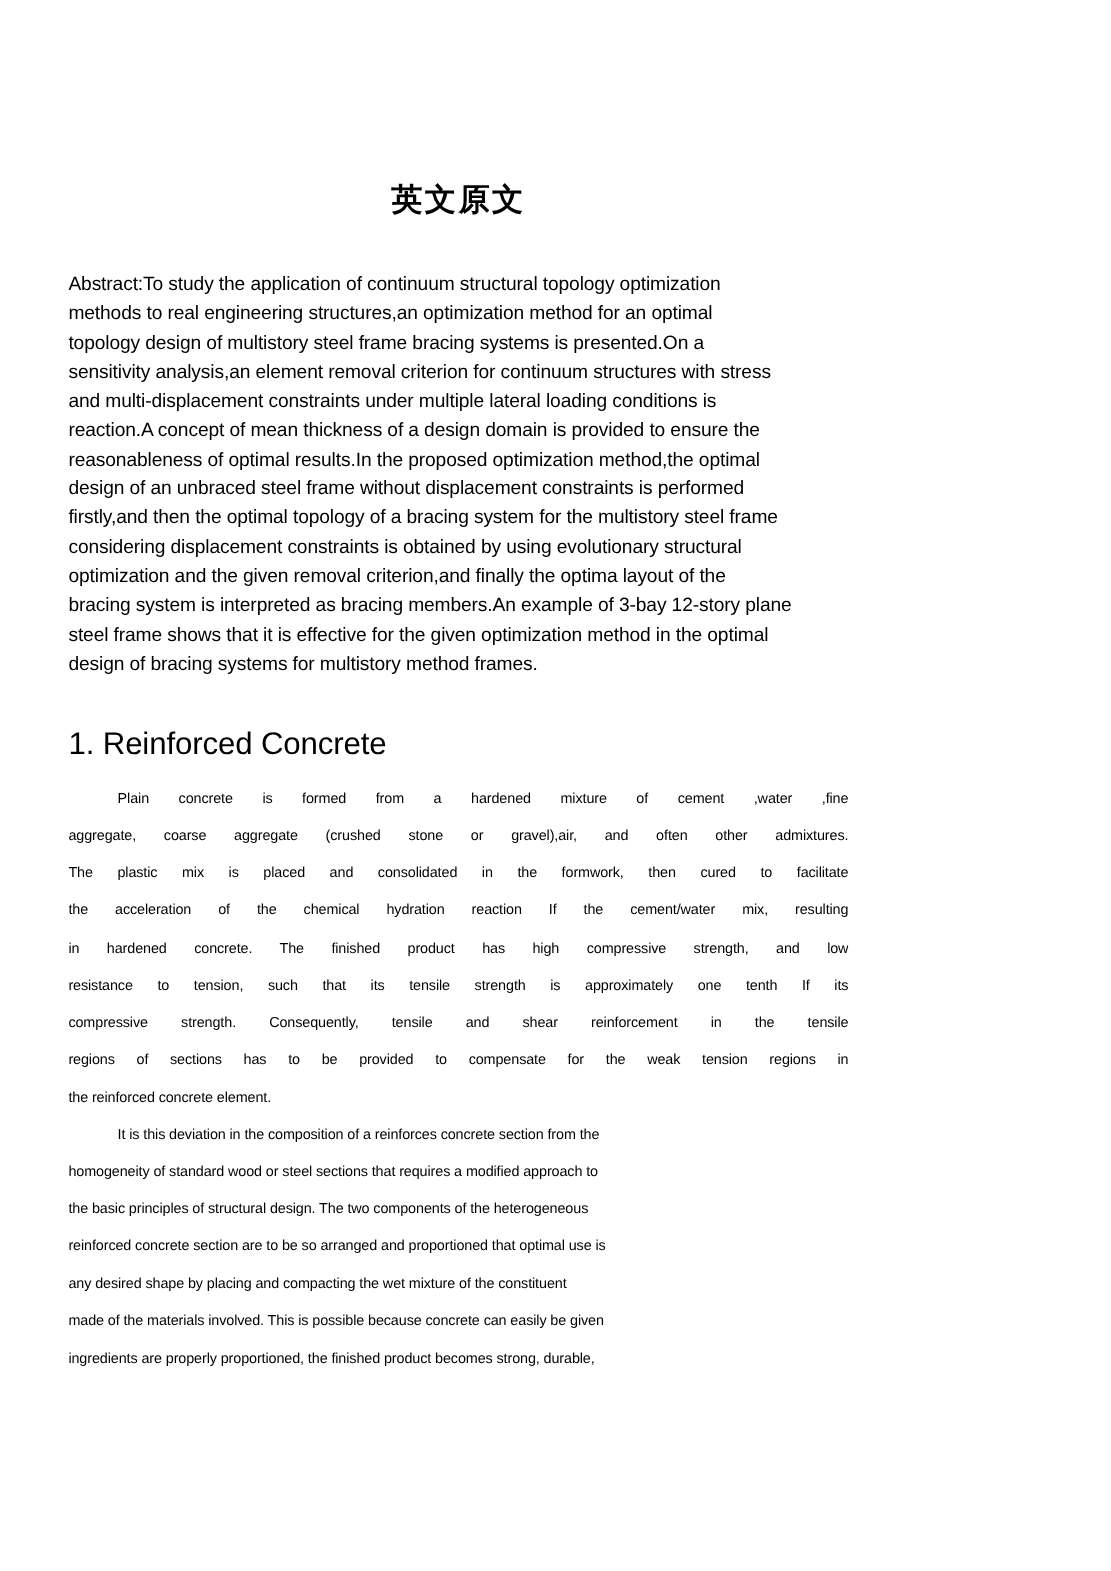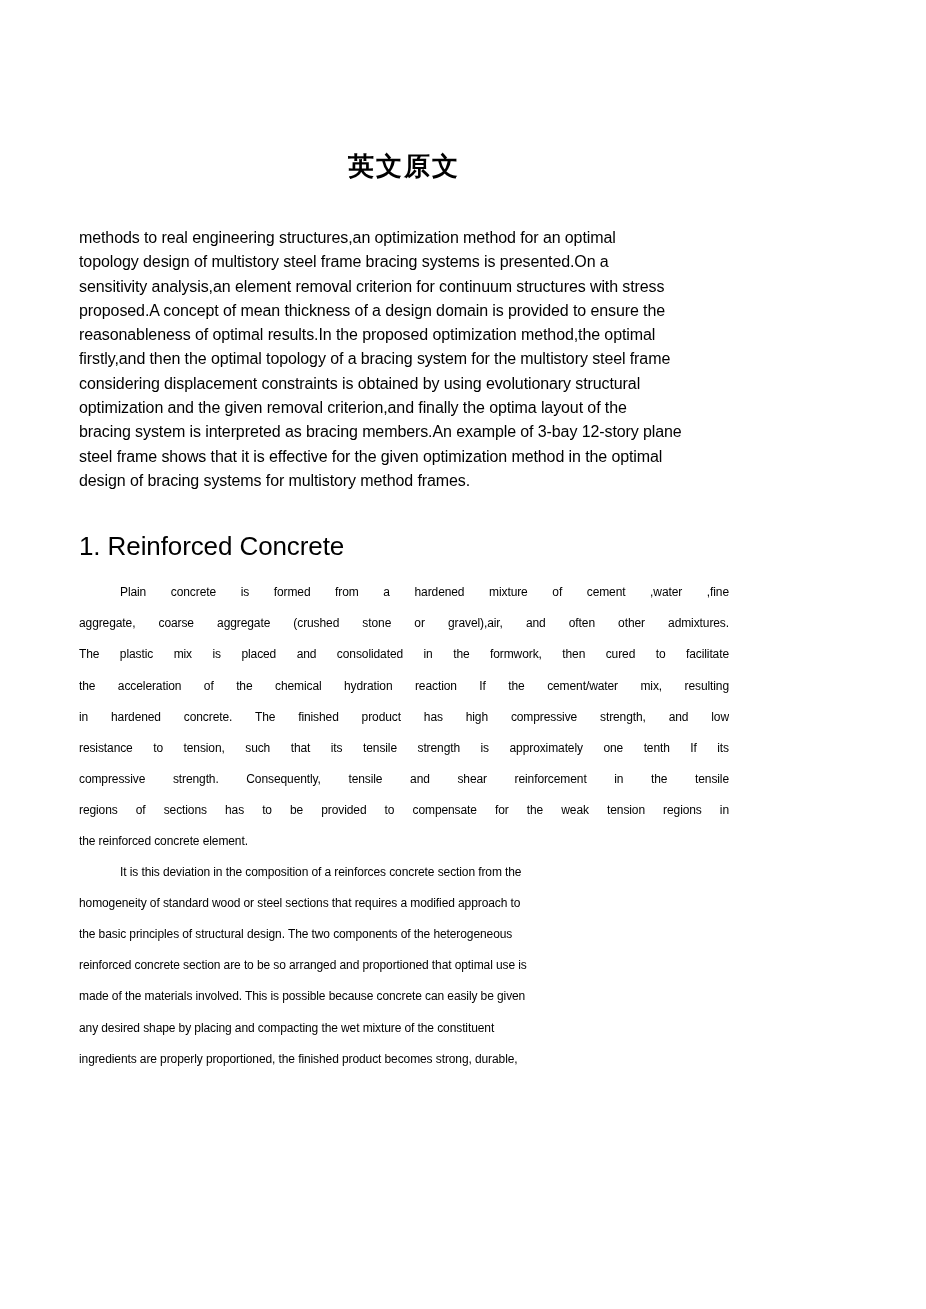--- a/index.html
+++ b/index.html
@@ -5,21 +5,21 @@
   html, body { margin: 0; padding: 0; }
   body {
     width: 926px;
     height: 1309px;
     background: #ffffff;
     color: #000000;
     font-family: "Liberation Sans", sans-serif;
     overflow: hidden;
   }
   .content {
-    margin-left: 79px;
+    margin-left: 57px;
     width: 650px;
   }
   .doc-title {
     margin: 150px 0 0 0;
     text-align: center;
     font-size: 26px;
     font-weight: bold;
     line-height: 32px;
     letter-spacing: 2px;
   }
@@ -57,25 +57,28 @@
   .ln.ind { padding-left: 41px; }
 </style>
 </head>
 <body>
 
 <div class="content">
 
   <h1 class="doc-title">英文原文</h1>
 
   <div class="abstract-block">
+      <div class="ln">Abstract:To study the application of continuum structural topology optimization</div>
       <div class="ln">methods to real engineering structures,an optimization method for an optimal</div>
       <div class="ln">topology design of multistory steel frame bracing systems is presented.On a</div>
       <div class="ln">sensitivity analysis,an element removal criterion for continuum structures with stress</div>
-      <div class="ln">proposed.A concept of mean thickness of a design domain is provided to ensure the</div>
+      <div class="ln">and multi-displacement constraints under multiple lateral loading conditions is</div>
+      <div class="ln">reaction.A concept of mean thickness of a design domain is provided to ensure the</div>
       <div class="ln">reasonableness of optimal results.In the proposed optimization method,the optimal</div>
+      <div class="ln">design of an unbraced steel frame without displacement constraints is performed</div>
       <div class="ln">firstly,and then the optimal topology of a bracing system for the multistory steel frame</div>
       <div class="ln">considering displacement constraints is obtained by using evolutionary structural</div>
       <div class="ln">optimization and the given removal criterion,and finally the optima layout of the</div>
       <div class="ln">bracing system is interpreted as bracing members.An example of 3-bay 12-story plane</div>
       <div class="ln">steel frame shows that it is effective for the given optimization method in the optimal</div>
       <div class="ln">design of bracing systems for multistory method frames.</div>
     </div>
 
 
   <h2 class="section-heading">1. Reinforced Concrete</h2>
@@ -90,18 +93,18 @@
       <div class="ln j">compressive strength. Consequently, tensile and shear reinforcement in the tensile</div>
       <div class="ln j">regions of sections has to be provided to compensate for the weak tension regions in</div>
       <div class="ln">the reinforced concrete element.</div>
     </div>
 
   <div class="body-par p2">
       <div class="ln ind">It is this deviation in the composition of a reinforces concrete section from the</div>
       <div class="ln">homogeneity of standard wood or steel sections that requires a modified approach to</div>
       <div class="ln">the basic principles of structural design. The two components of the heterogeneous</div>
       <div class="ln">reinforced concrete section are to be so arranged and proportioned that optimal use is</div>
+      <div class="ln">any desired shape by placing and compacting the wet mixture of the constituent</div>
       <div class="ln">made of the materials involved. This is possible because concrete can easily be given</div>
-      <div class="ln">any desired shape by placing and compacting the wet mixture of the constituent</div>
       <div class="ln">ingredients are properly proportioned, the finished product becomes strong, durable,</div>
     </div>
 
 </div>
 
 </body></html>

